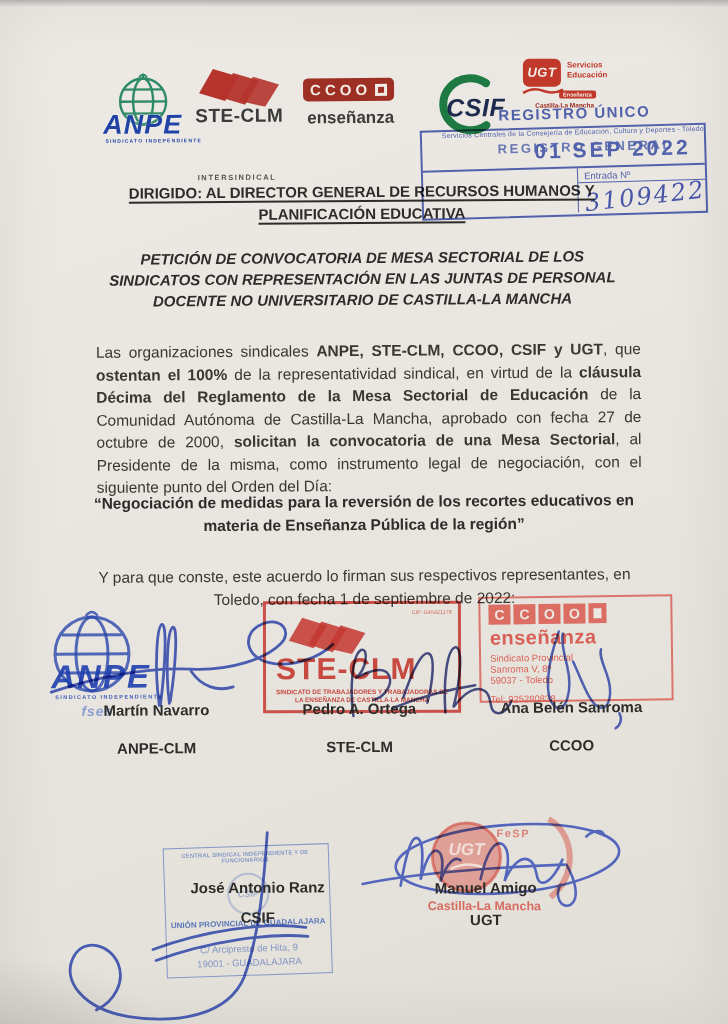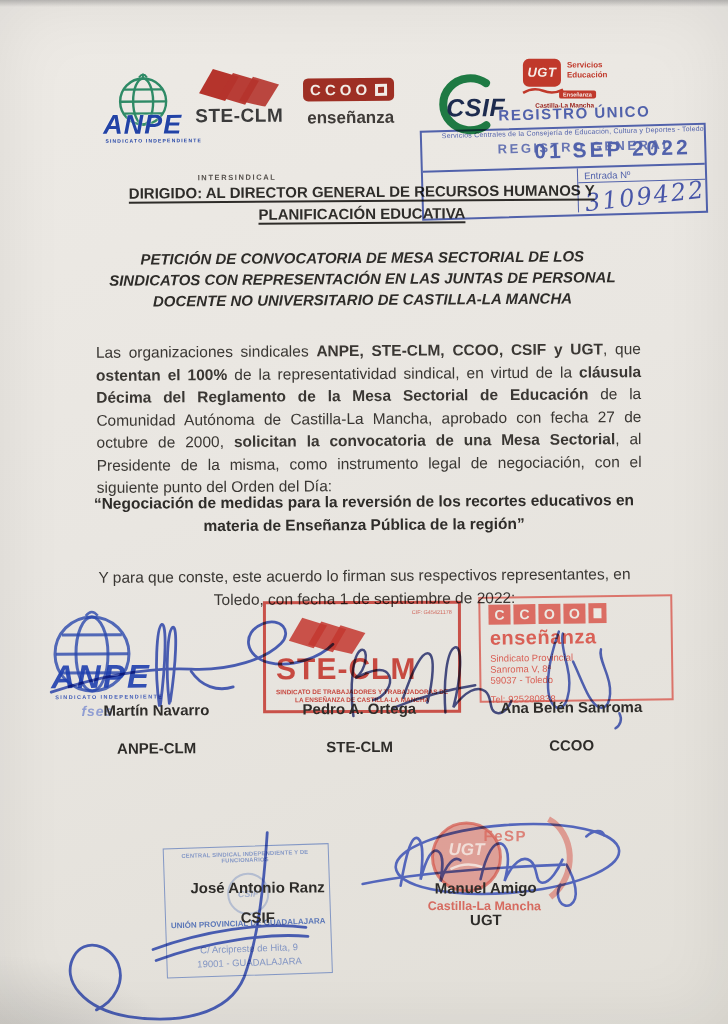--- a/index.html
+++ b/index.html
@@ -97,21 +97,21 @@
   .csif-stamp{left:162px;top:845px;width:164px;height:128px;border:1.5px solid rgba(90,119,187,.7);
     transform:rotate(-1.5deg);z-index:2;color:rgba(90,119,187,.8);}
   .csif-stamp .hd{position:absolute;left:2px;top:4px;width:158px;text-align:center;font-size:5.8px;font-weight:700;letter-spacing:.2px;opacity:.85;}
   .csif-stamp .emb{position:absolute;left:62px;top:26px;width:38px;height:38px;border:2px solid rgba(90,119,187,.35);
     border-radius:50%;color:rgba(90,119,187,.45);font-size:9px;font-style:italic;font-weight:700;text-align:center;line-height:38px;}
   .csif-stamp .u1{position:absolute;left:0;top:72px;width:100%;text-align:center;font-size:8px;font-weight:700;color:rgba(77,108,180,.9);}
   .csif-stamp .u2{position:absolute;left:0;top:96px;width:100%;text-align:center;font-size:9.5px;color:rgba(114,136,192,.85);}
   .csif-stamp .u3{position:absolute;left:0;top:110px;width:100%;text-align:center;font-size:9.5px;color:rgba(114,136,192,.85);}
   
   .ugt-stamp{left:402px;top:812px;width:178px;height:108px;transform:rotate(.5deg);z-index:2;}
-  .ugt-stamp .fesp{position:absolute;left:79px;top:16px;font-size:15px;font-weight:800;color:rgba(217,106,95,.8);letter-spacing:1.5px;}
+  .ugt-stamp .fesp{position:absolute;left:92px;top:16px;font-size:11px;font-weight:800;color:rgba(217,106,95,.8);letter-spacing:1.5px;}
   .ugt-stamp .foot{position:absolute;left:0;top:88px;width:160px;text-align:center;font-size:12.5px;font-weight:800;color:rgba(212,86,74,.85);}
   svg.sig{position:absolute;z-index:6;mix-blend-mode:multiply;}
 </style>
 </head>
 <body>
 
 <div class="page">
 <div class="doc">
 
   <div class="abs anpe-logo">

